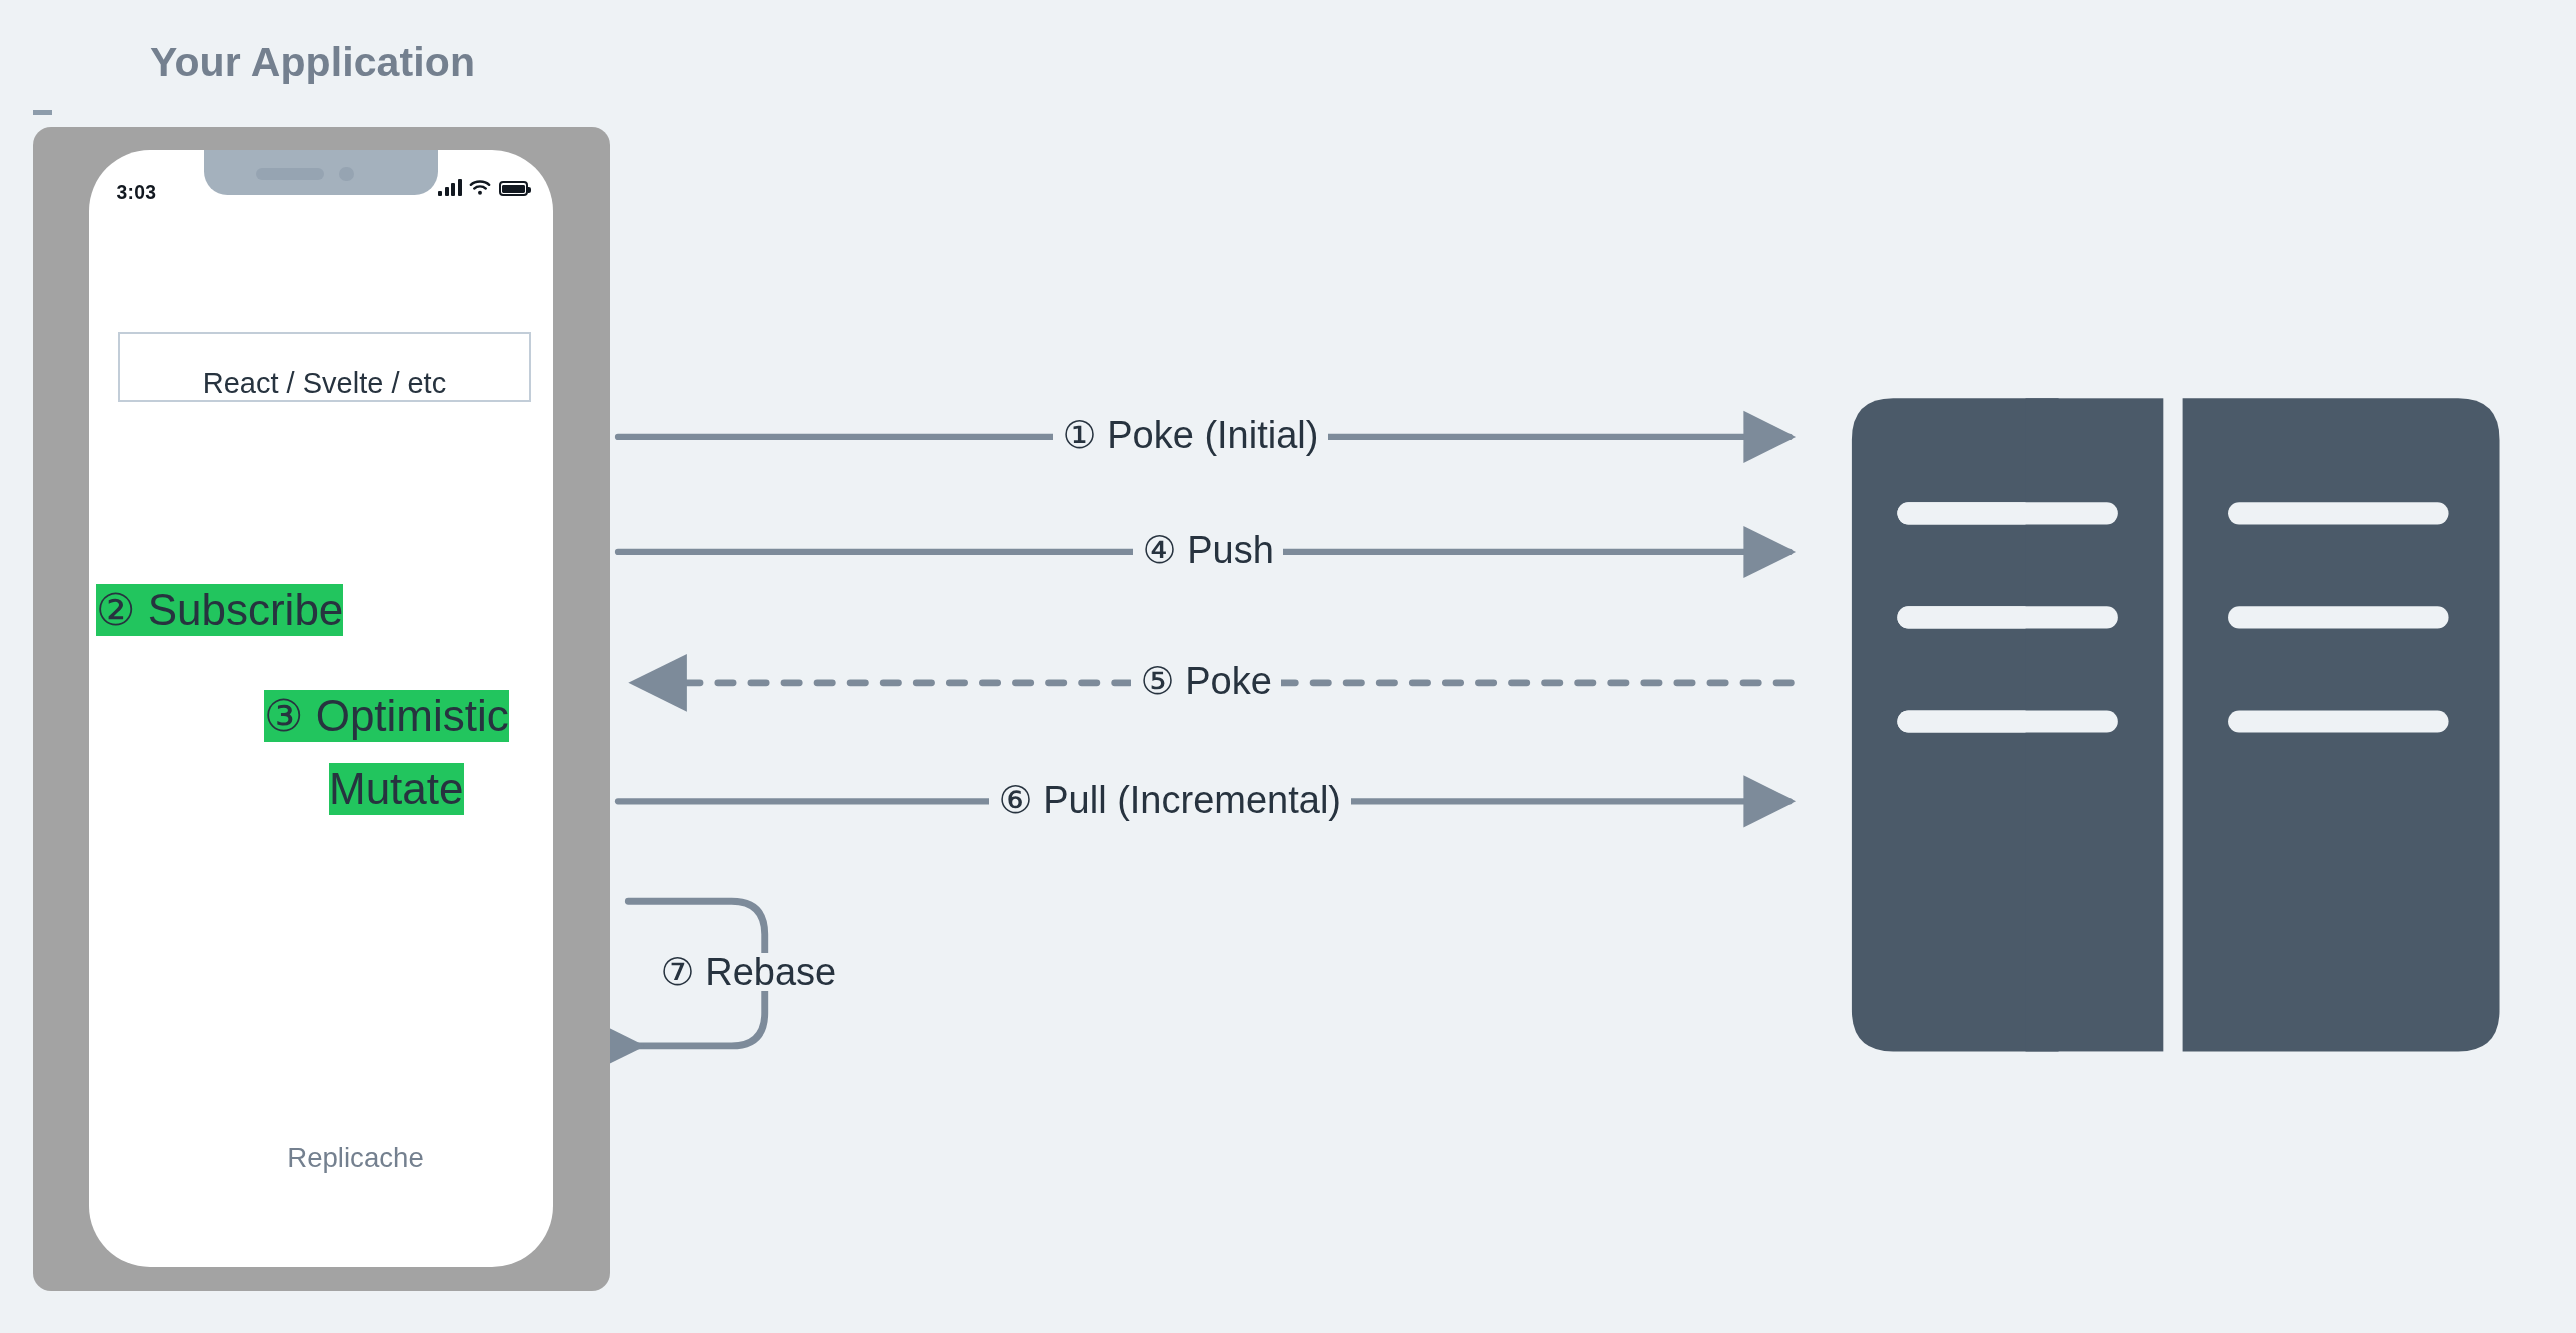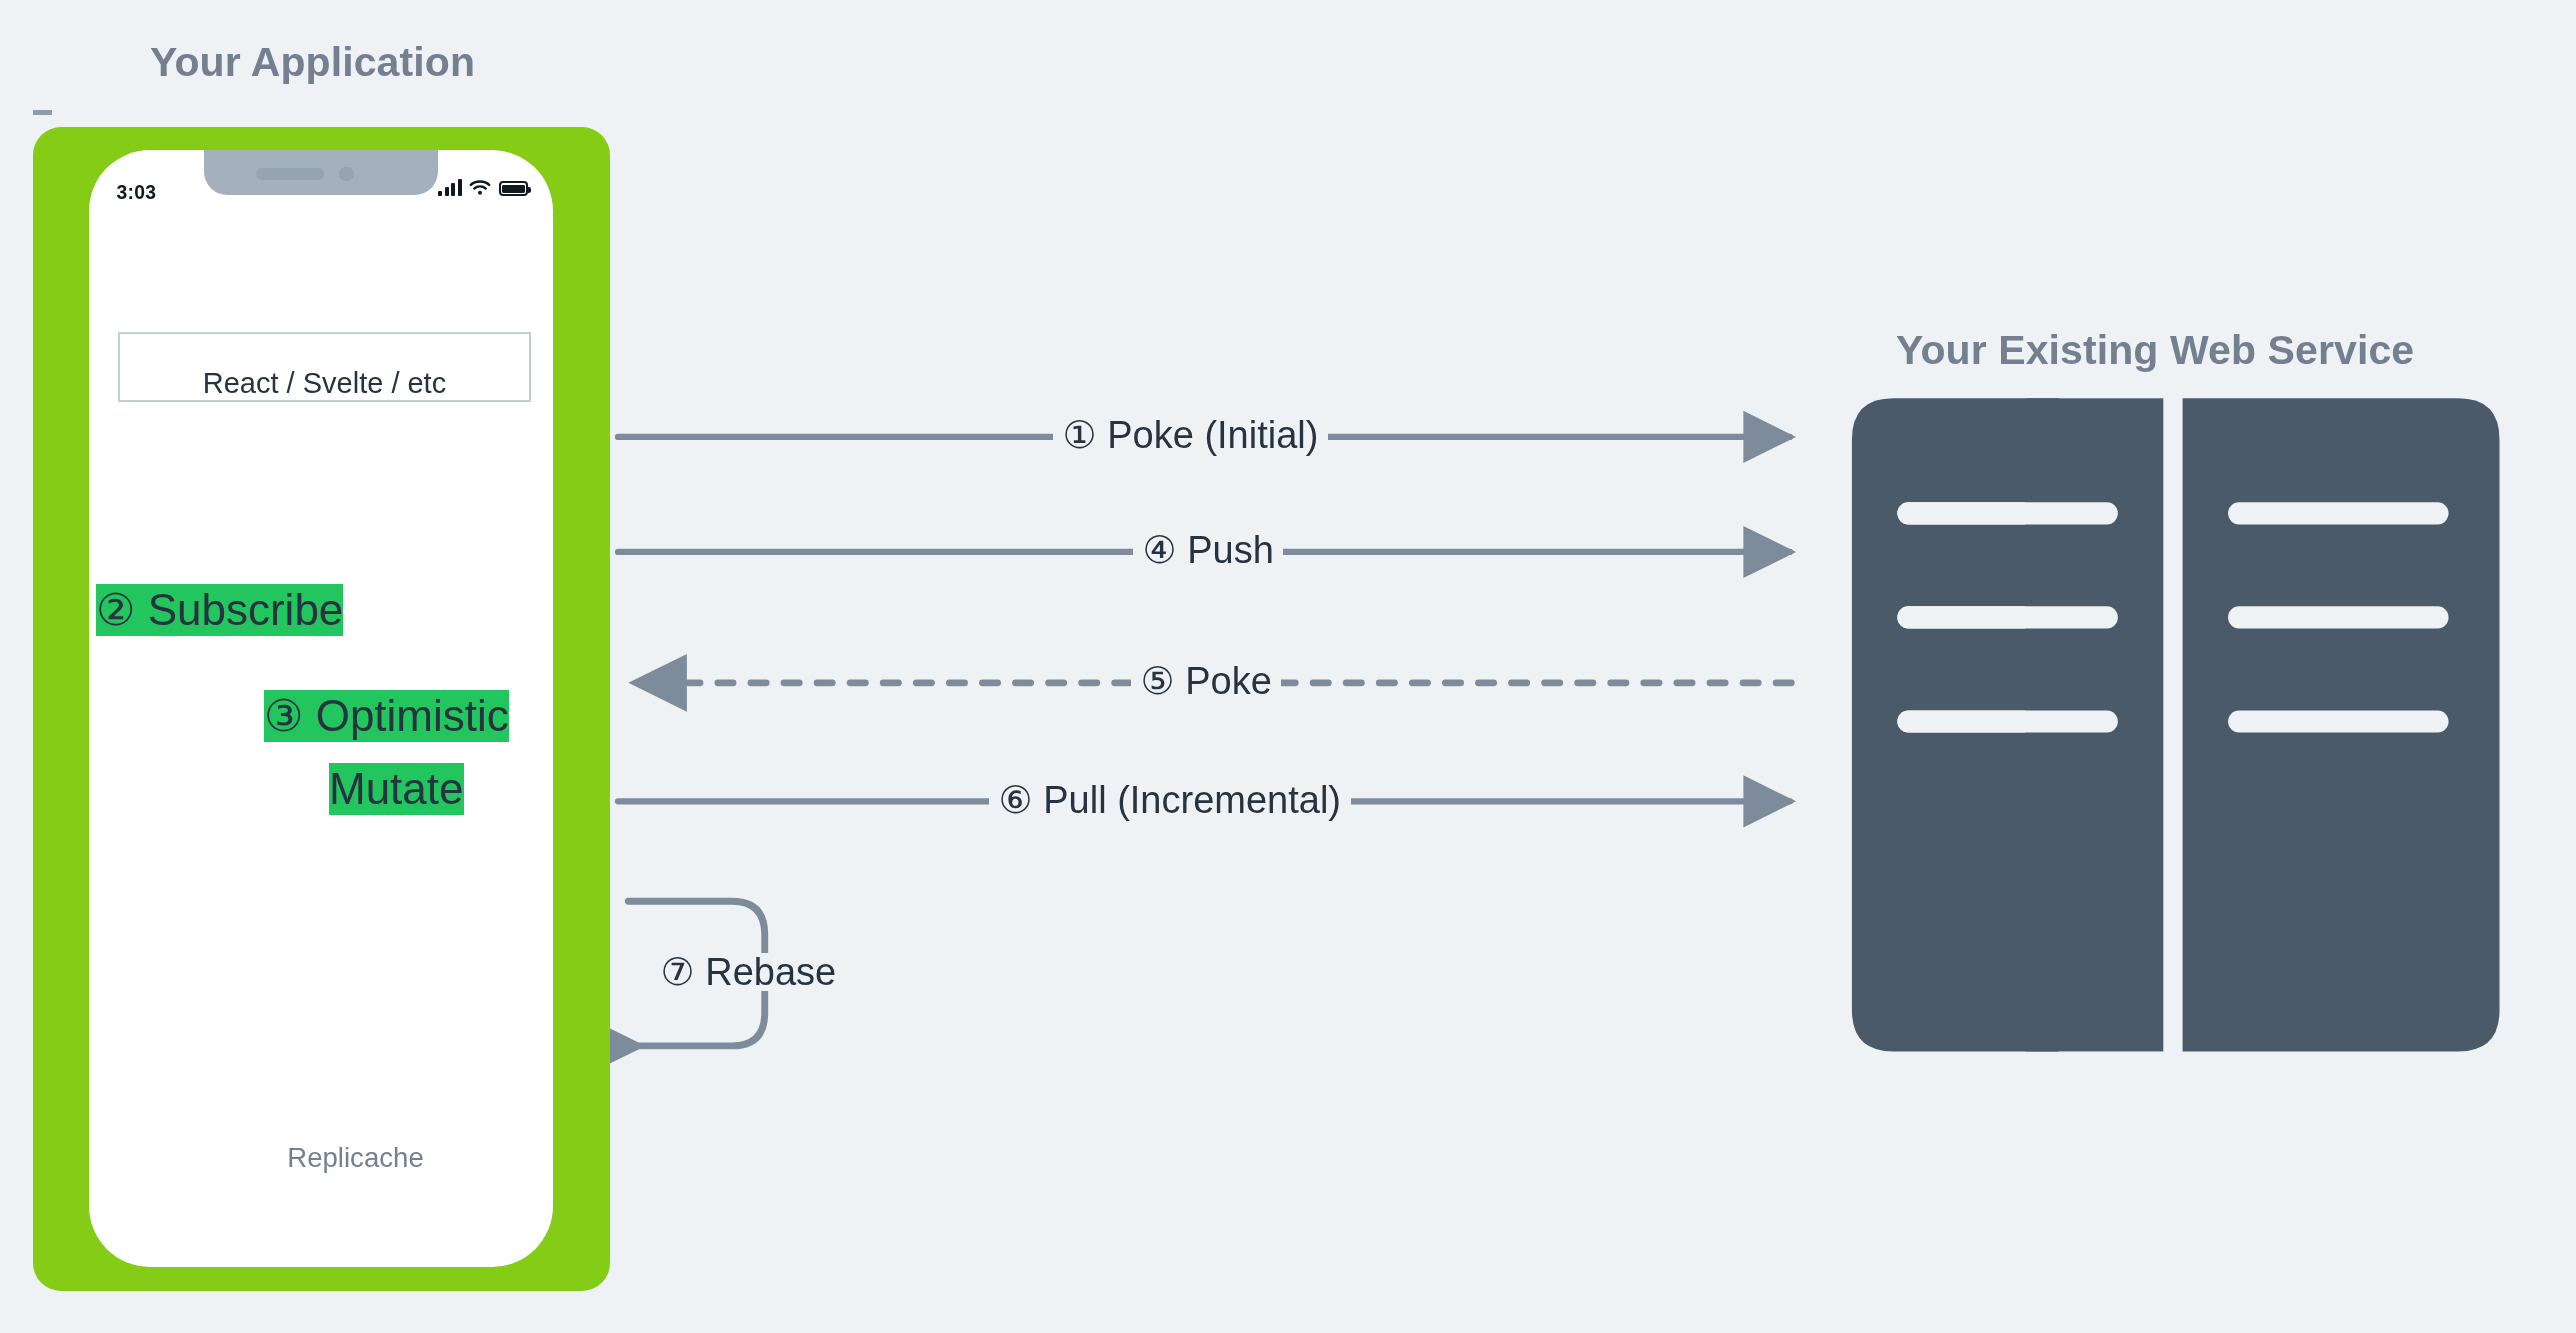--- a/index.html
+++ b/index.html
@@ -69,22 +69,22 @@
     font-weight: 700;
     letter-spacing: 0.3px;
   }
   
   #phone-frame {
     position: absolute;
     left: 33px;
     top: 127px;
     width: 577px;
     height: 1164px;
-    background: #84cc16;
-    border-radius: 28px;
+    background: #a3a3a3;
+    border-radius: 18px;
   }
   #phone-screen {
     position: absolute;
     left: 56px;
     top: 23.4px;
     width: 464px;
     height: 1117px;
     background: #ffffff;
     border-radius: 61px;
     overflow: hidden;
@@ -296,21 +296,20 @@
 
       <path d="M 6 186 L 200 296 L 394 186 L 394 220 L 200 330 L 6 220 Z" fill="url(#layerEdge)"></path>
       <path d="M 6 186 L 200 296 L 394 186 L 200 186 Z" fill="url(#layerTop)" opacity="0.88"></path>
     </g>
   </svg>
 
   <div class="tiny-dash"></div>
 
   <div class="lbl section-title" style="left:150px; top:39px;">Your Application</div>
 
-  <div class="lbl section-title" style="left:1896px; top:327px;">Your Existing Web Service</div>
 
   <div id="phone-frame">
     <div id="phone-screen">
 
       <div id="status-bar">
         <div id="phone-notch">
           <div id="notch-speaker"></div>
           <div id="notch-camera"></div>
         </div>
         <div id="status-time-el" class="status-time">3:03</div>

